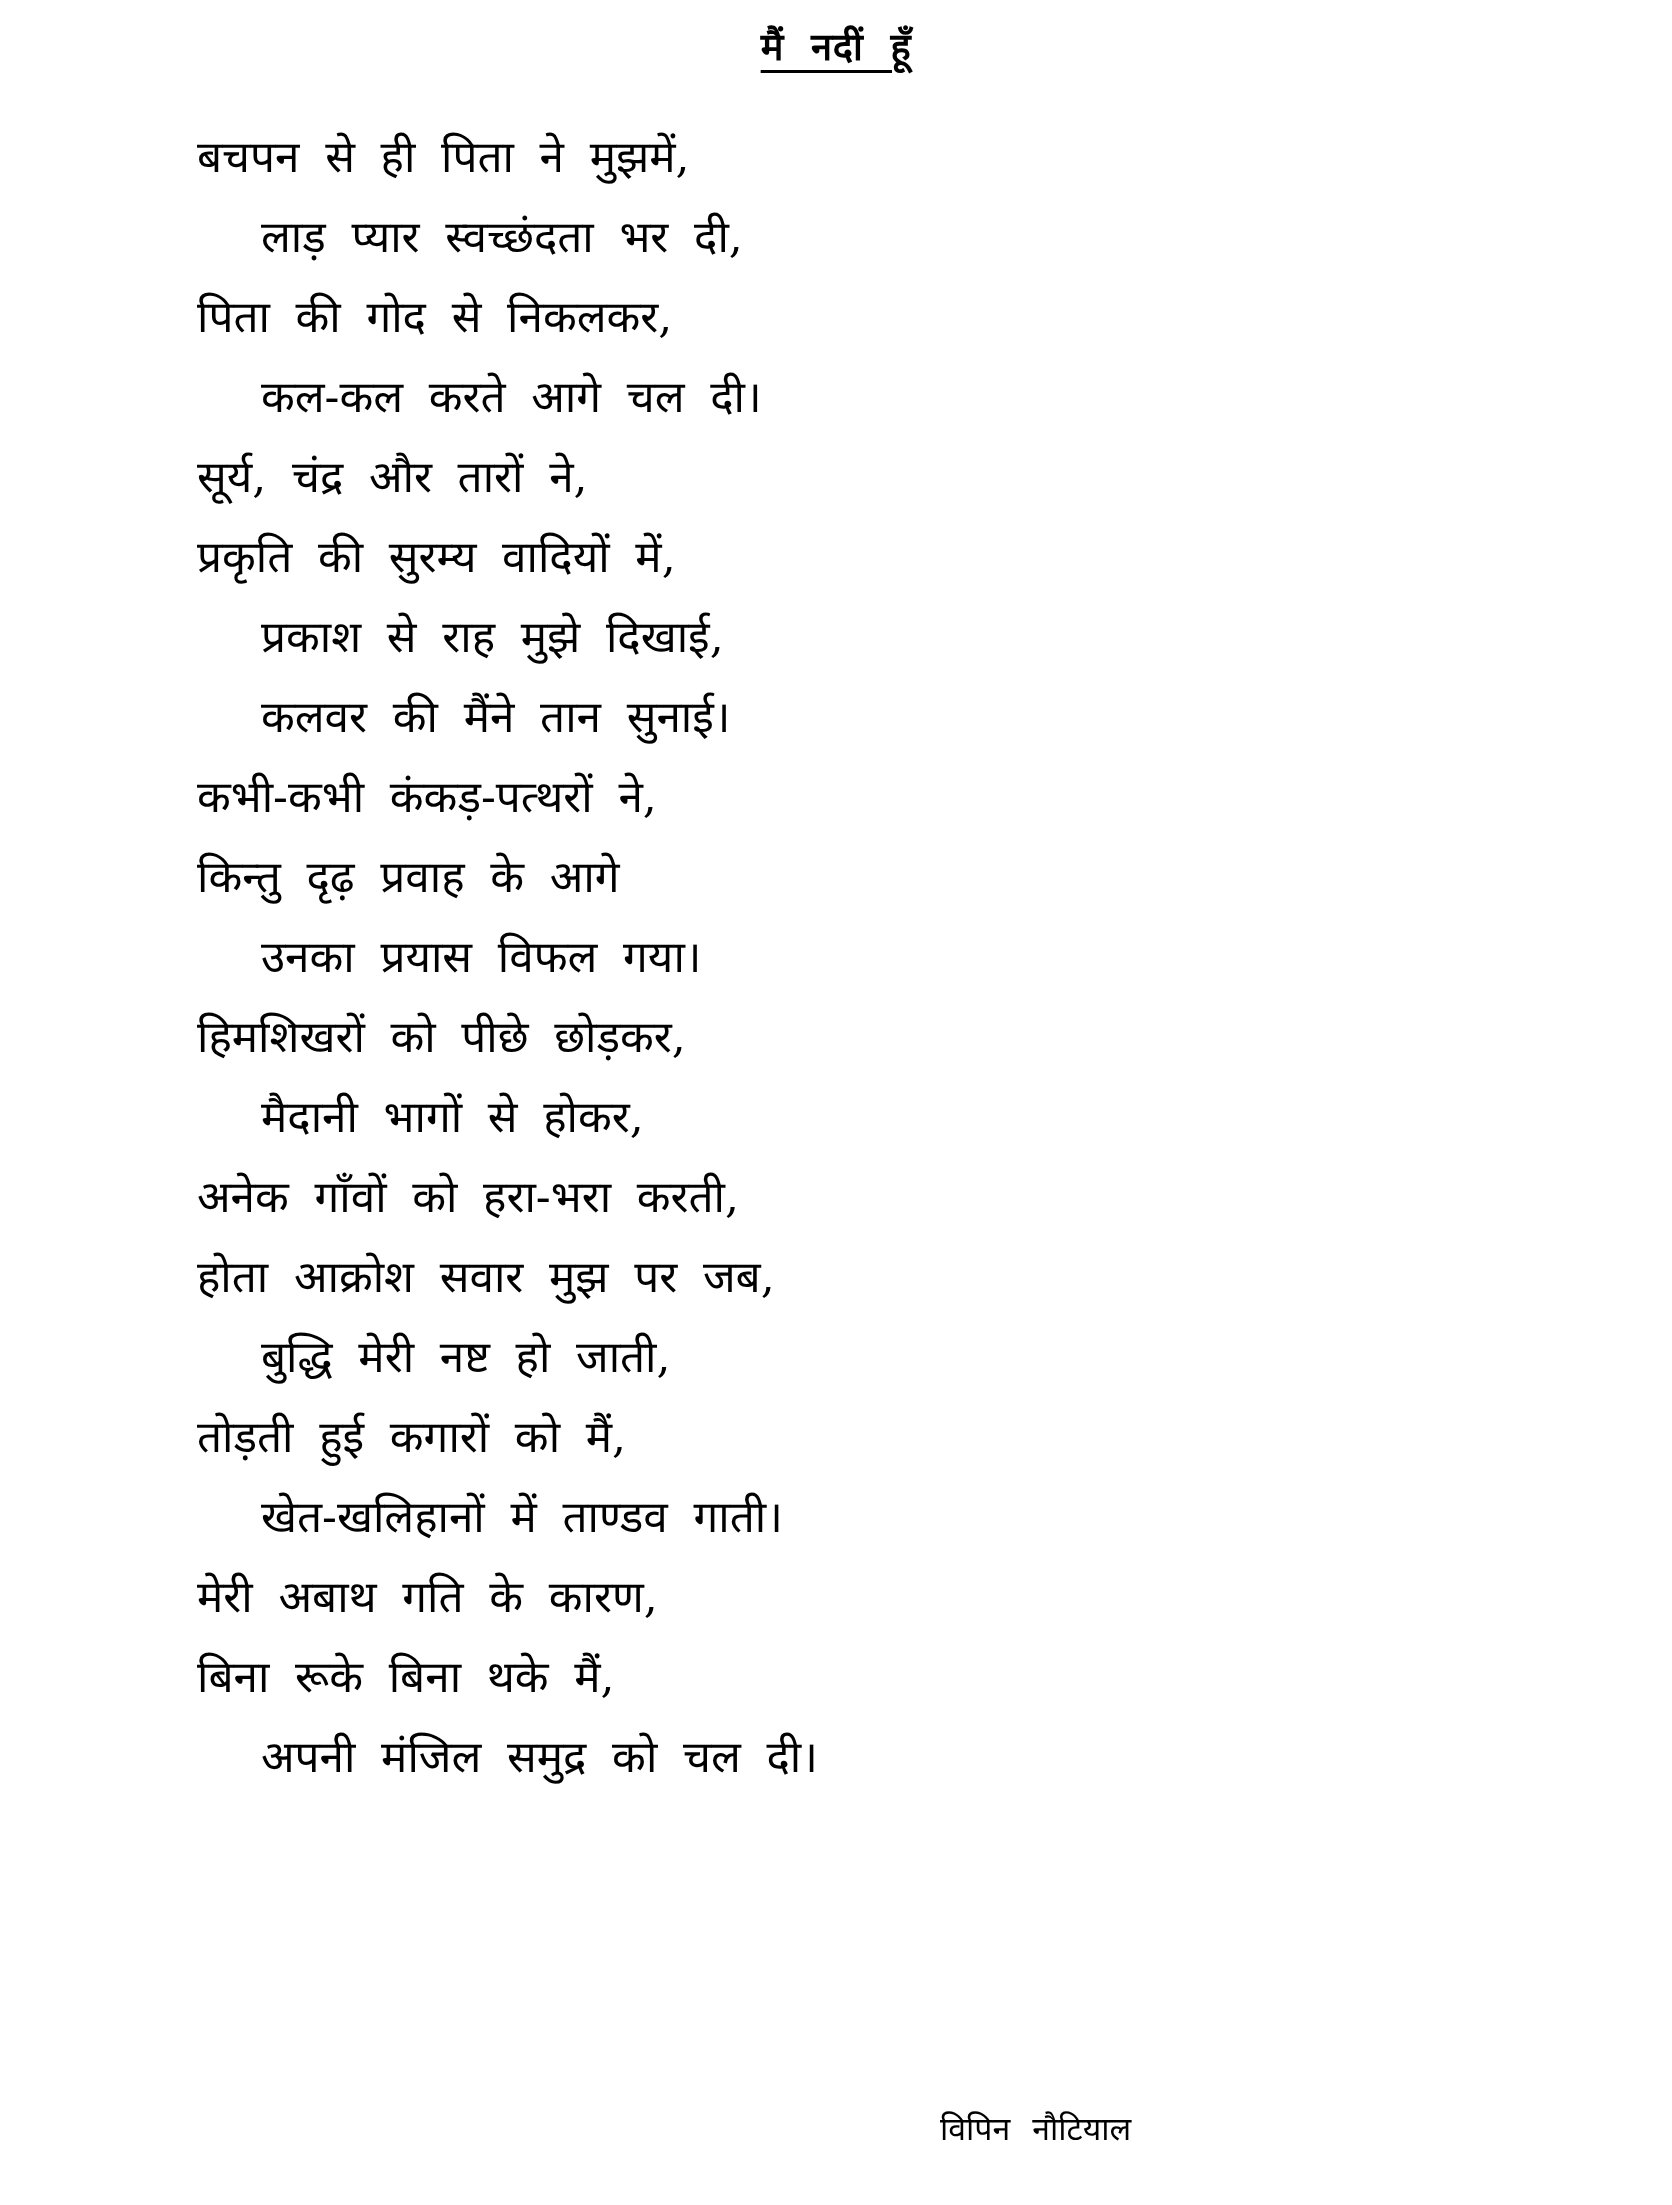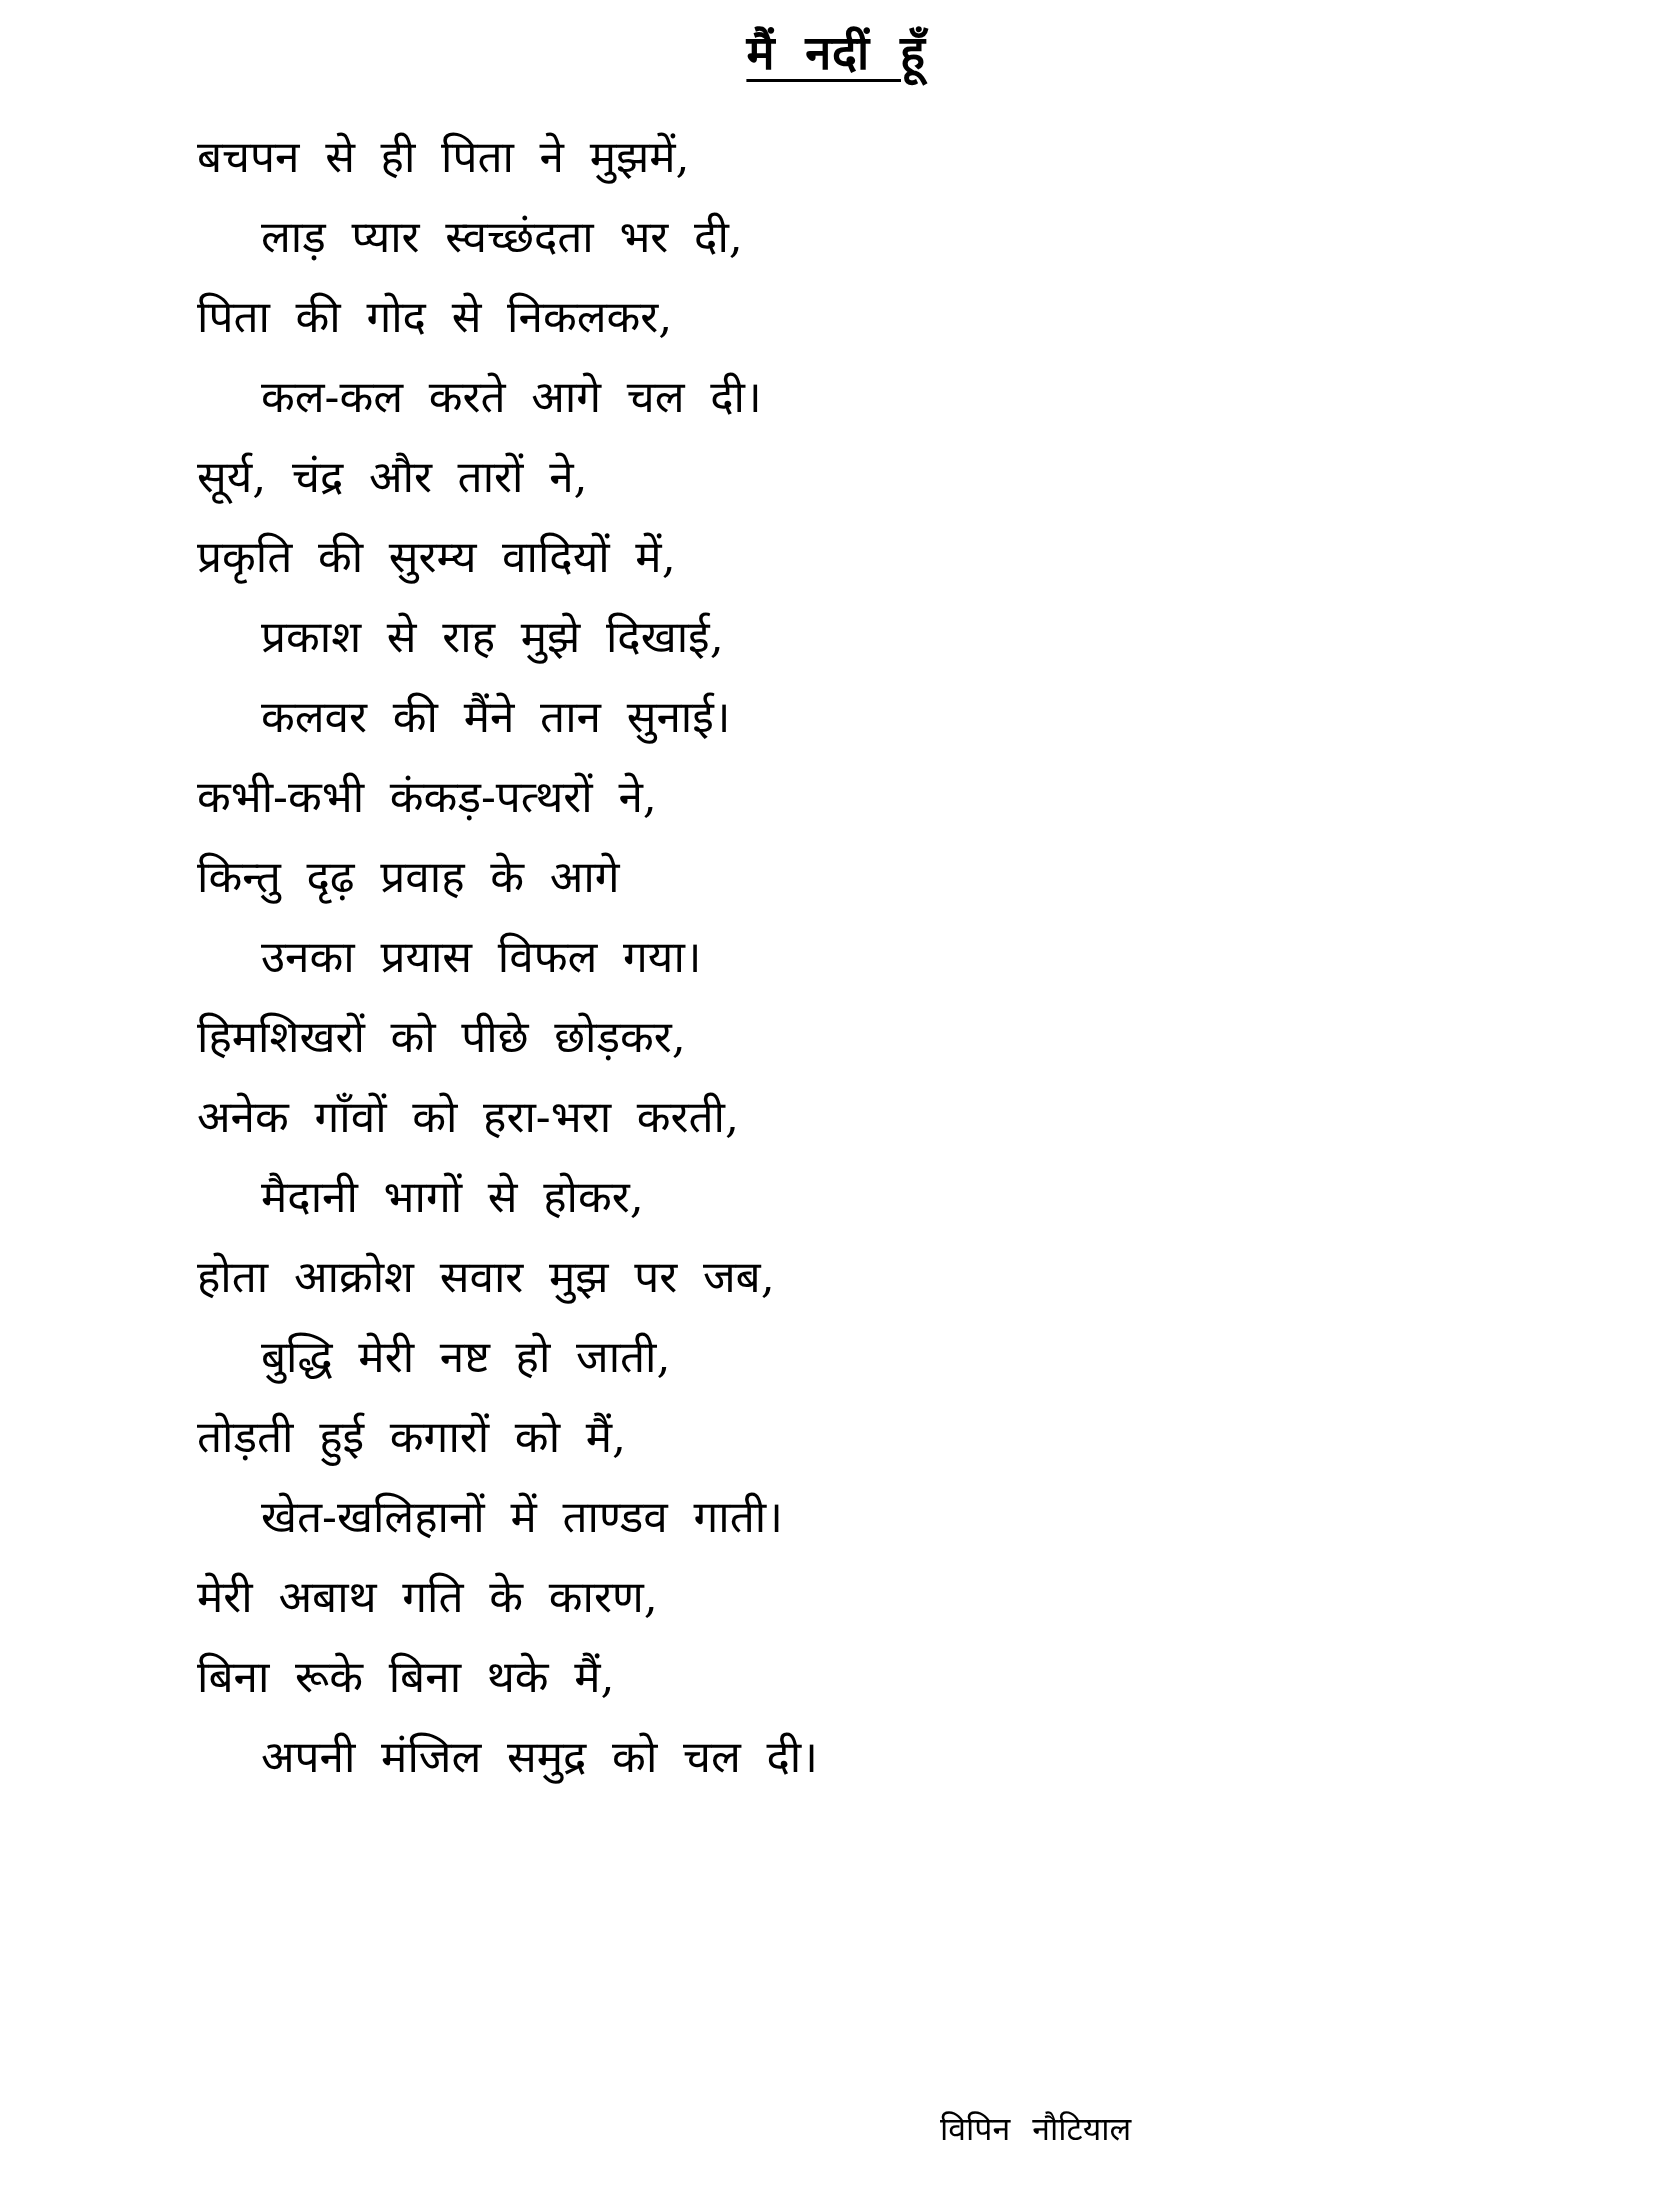--- a/index.html
+++ b/index.html
@@ -15,21 +15,21 @@
     color: #000000;
     font-family: "DejaVu Serif", "Liberation Serif", "DejaVu Sans", serif;
     overflow: hidden;
   }
   .title {
     position: absolute;
     top: 19px;
     left: 0;
     width: 100%;
     text-align: center;
-    font-size: 47px;
+    font-size: 38px;
     font-weight: bold;
     letter-spacing: 0.7px;
     word-spacing: 13px;
   }
   .title .underline {
     text-decoration: underline;
     text-decoration-thickness: 2.9px;
     text-underline-offset: 10.2px;
   }
   .poem {
@@ -71,22 +71,22 @@
     <div class="line">पिता की गोद से निकलकर,</div>
     <div class="line indent">कल-कल करते आगे चल दी।</div>
     <div class="line">सूर्य, चंद्र और तारों ने,</div>
     <div class="line">प्रकृति की सुरम्य वादियों में,</div>
     <div class="line indent">प्रकाश से राह मुझे दिखाई,</div>
     <div class="line indent">कलवर की मैंने तान सुनाई।</div>
     <div class="line">कभी-कभी कंकड़-पत्थरों ने,</div>
     <div class="line">किन्तु दृढ़ प्रवाह के आगे</div>
     <div class="line indent">उनका प्रयास विफल गया।</div>
     <div class="line">हिमशिखरों को पीछे छोड़कर,</div>
+    <div class="line indent">मैदानी भागों से होकर,</div>
     <div class="line">अनेक गाँवों को हरा-भरा करती,</div>
-    <div class="line indent">मैदानी भागों से होकर,</div>
     <div class="line">होता आक्रोश सवार मुझ पर जब,</div>
     <div class="line indent">बुद्धि मेरी नष्ट हो जाती,</div>
     <div class="line">तोड़ती हुई कगारों को मैं,</div>
     <div class="line indent">खेत-खलिहानों में ताण्डव गाती।</div>
     <div class="line">मेरी अबाथ गति के कारण,</div>
     <div class="line">बिना रूके बिना थके मैं,</div>
     <div class="line indent">अपनी मंजिल समुद्र को चल दी।</div>
   </div>
 
   <div class="author">विपिन नौटियाल</div>

